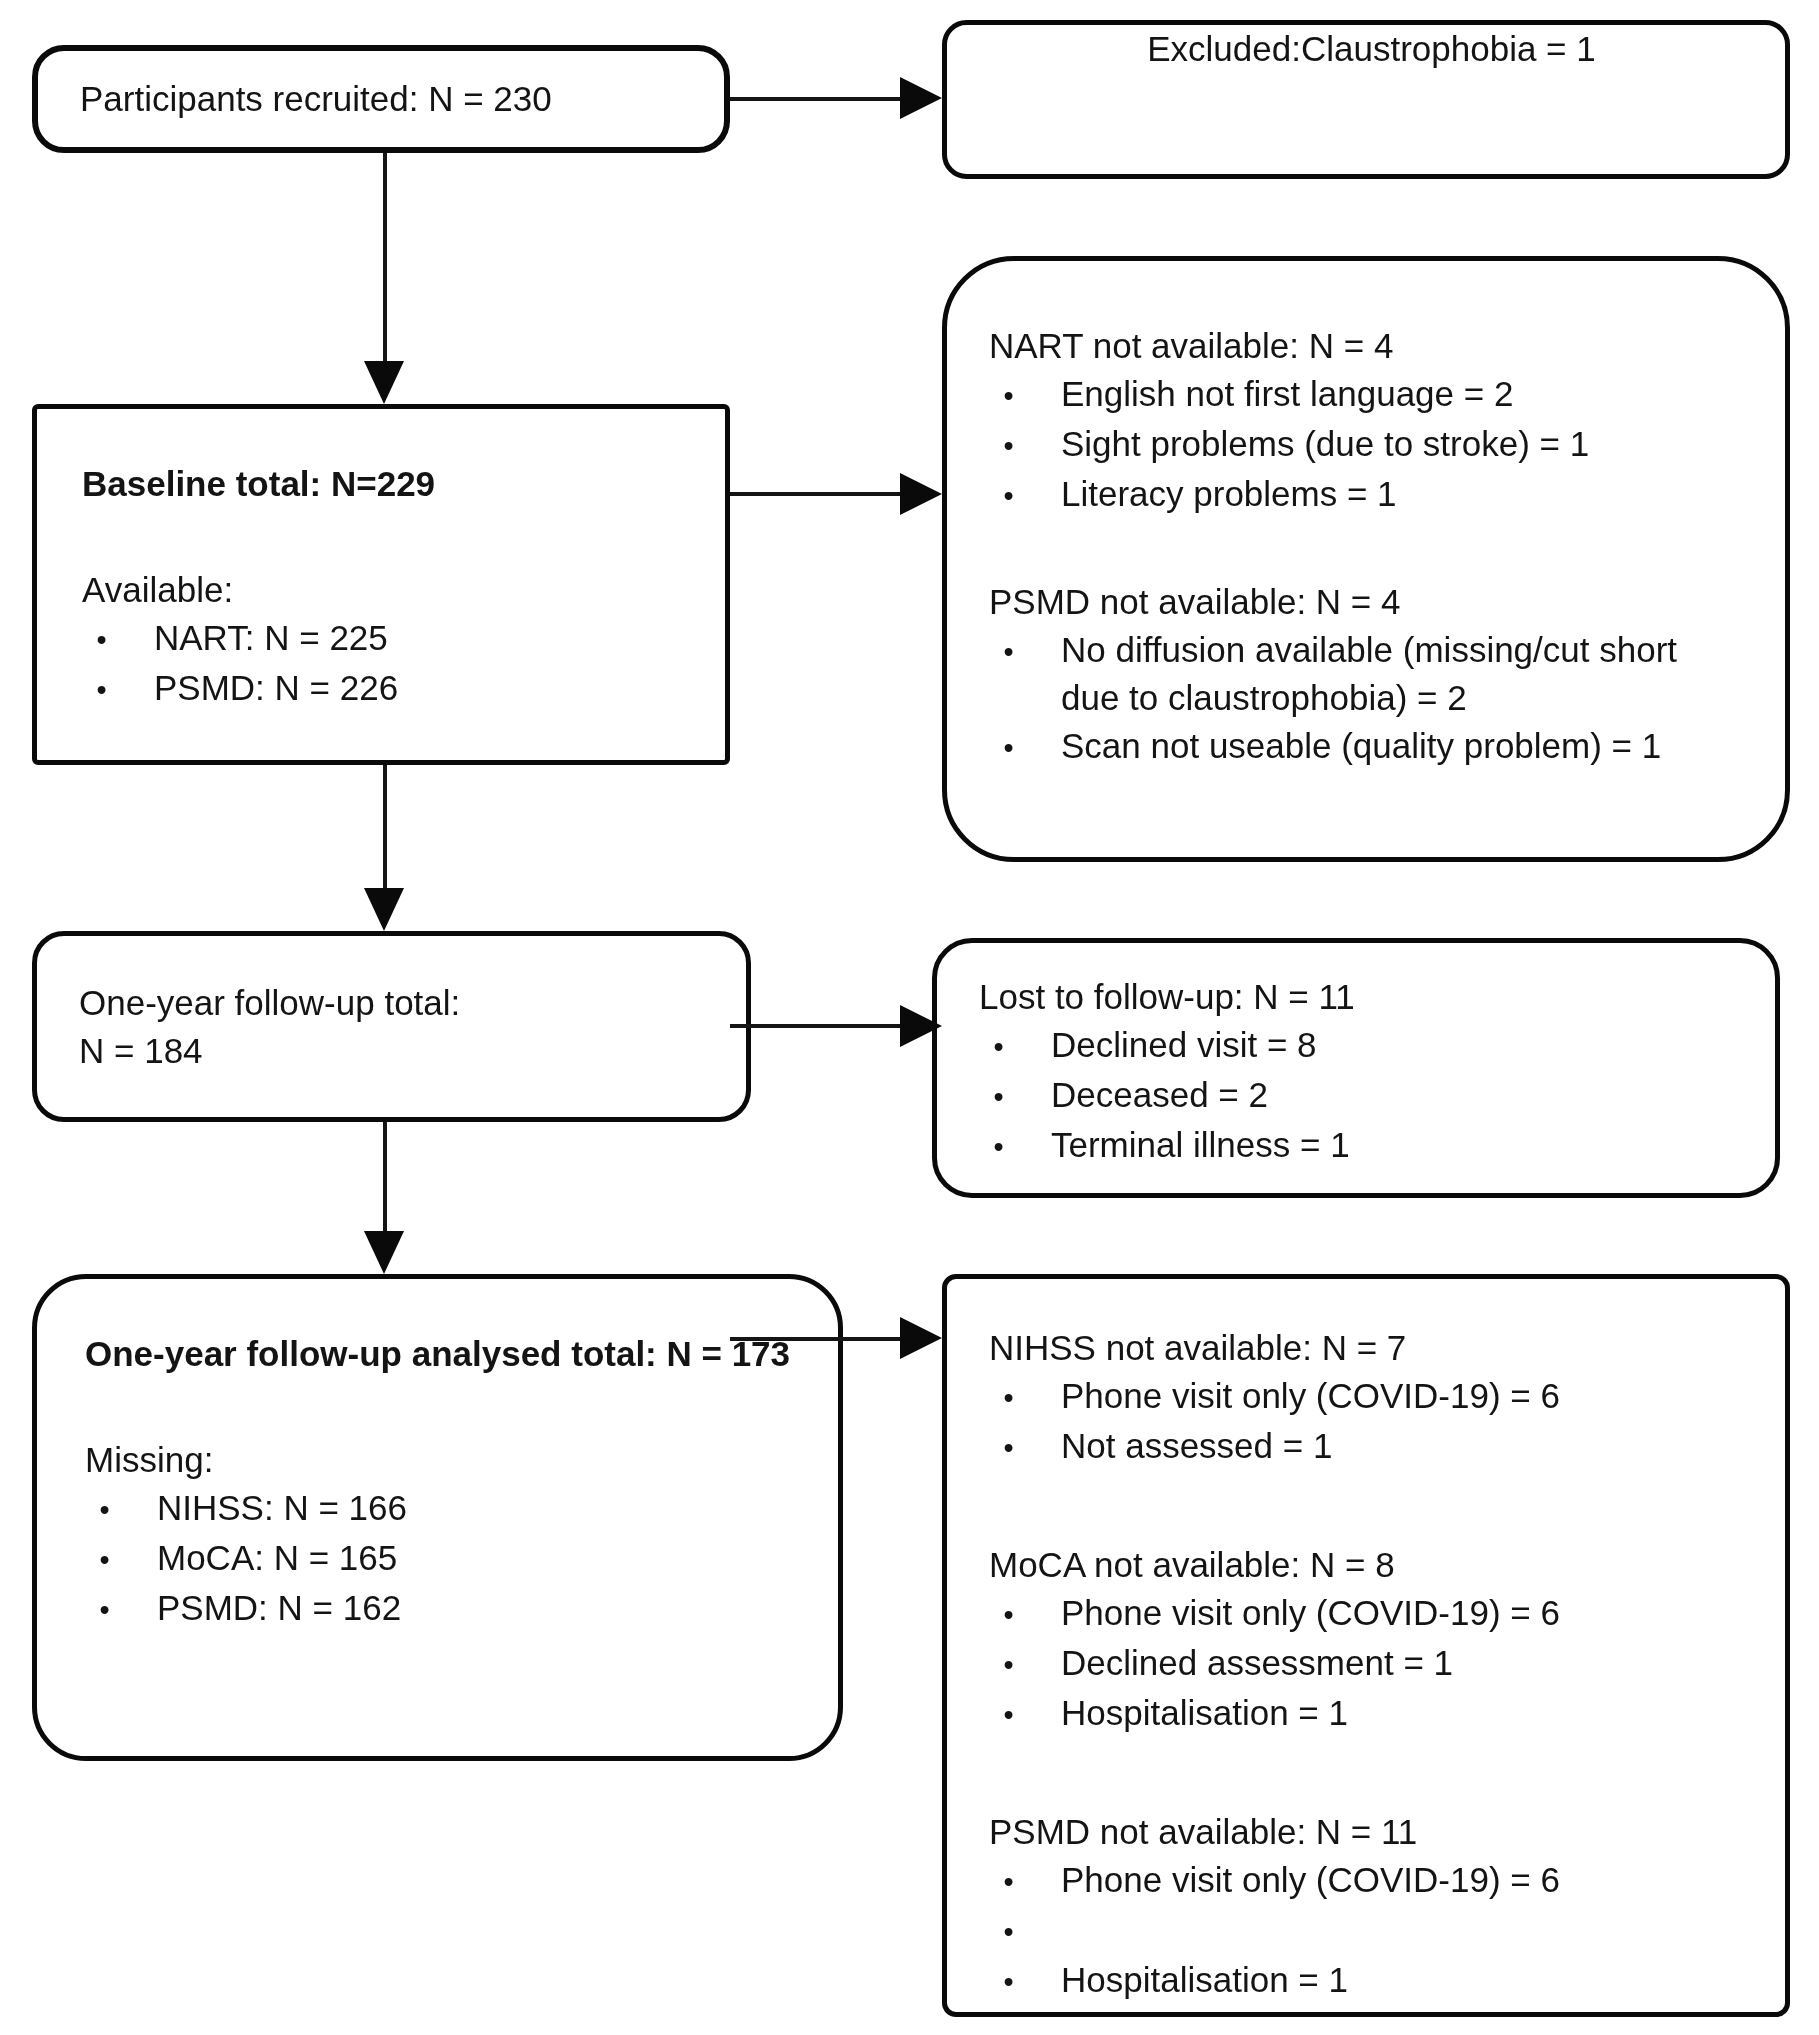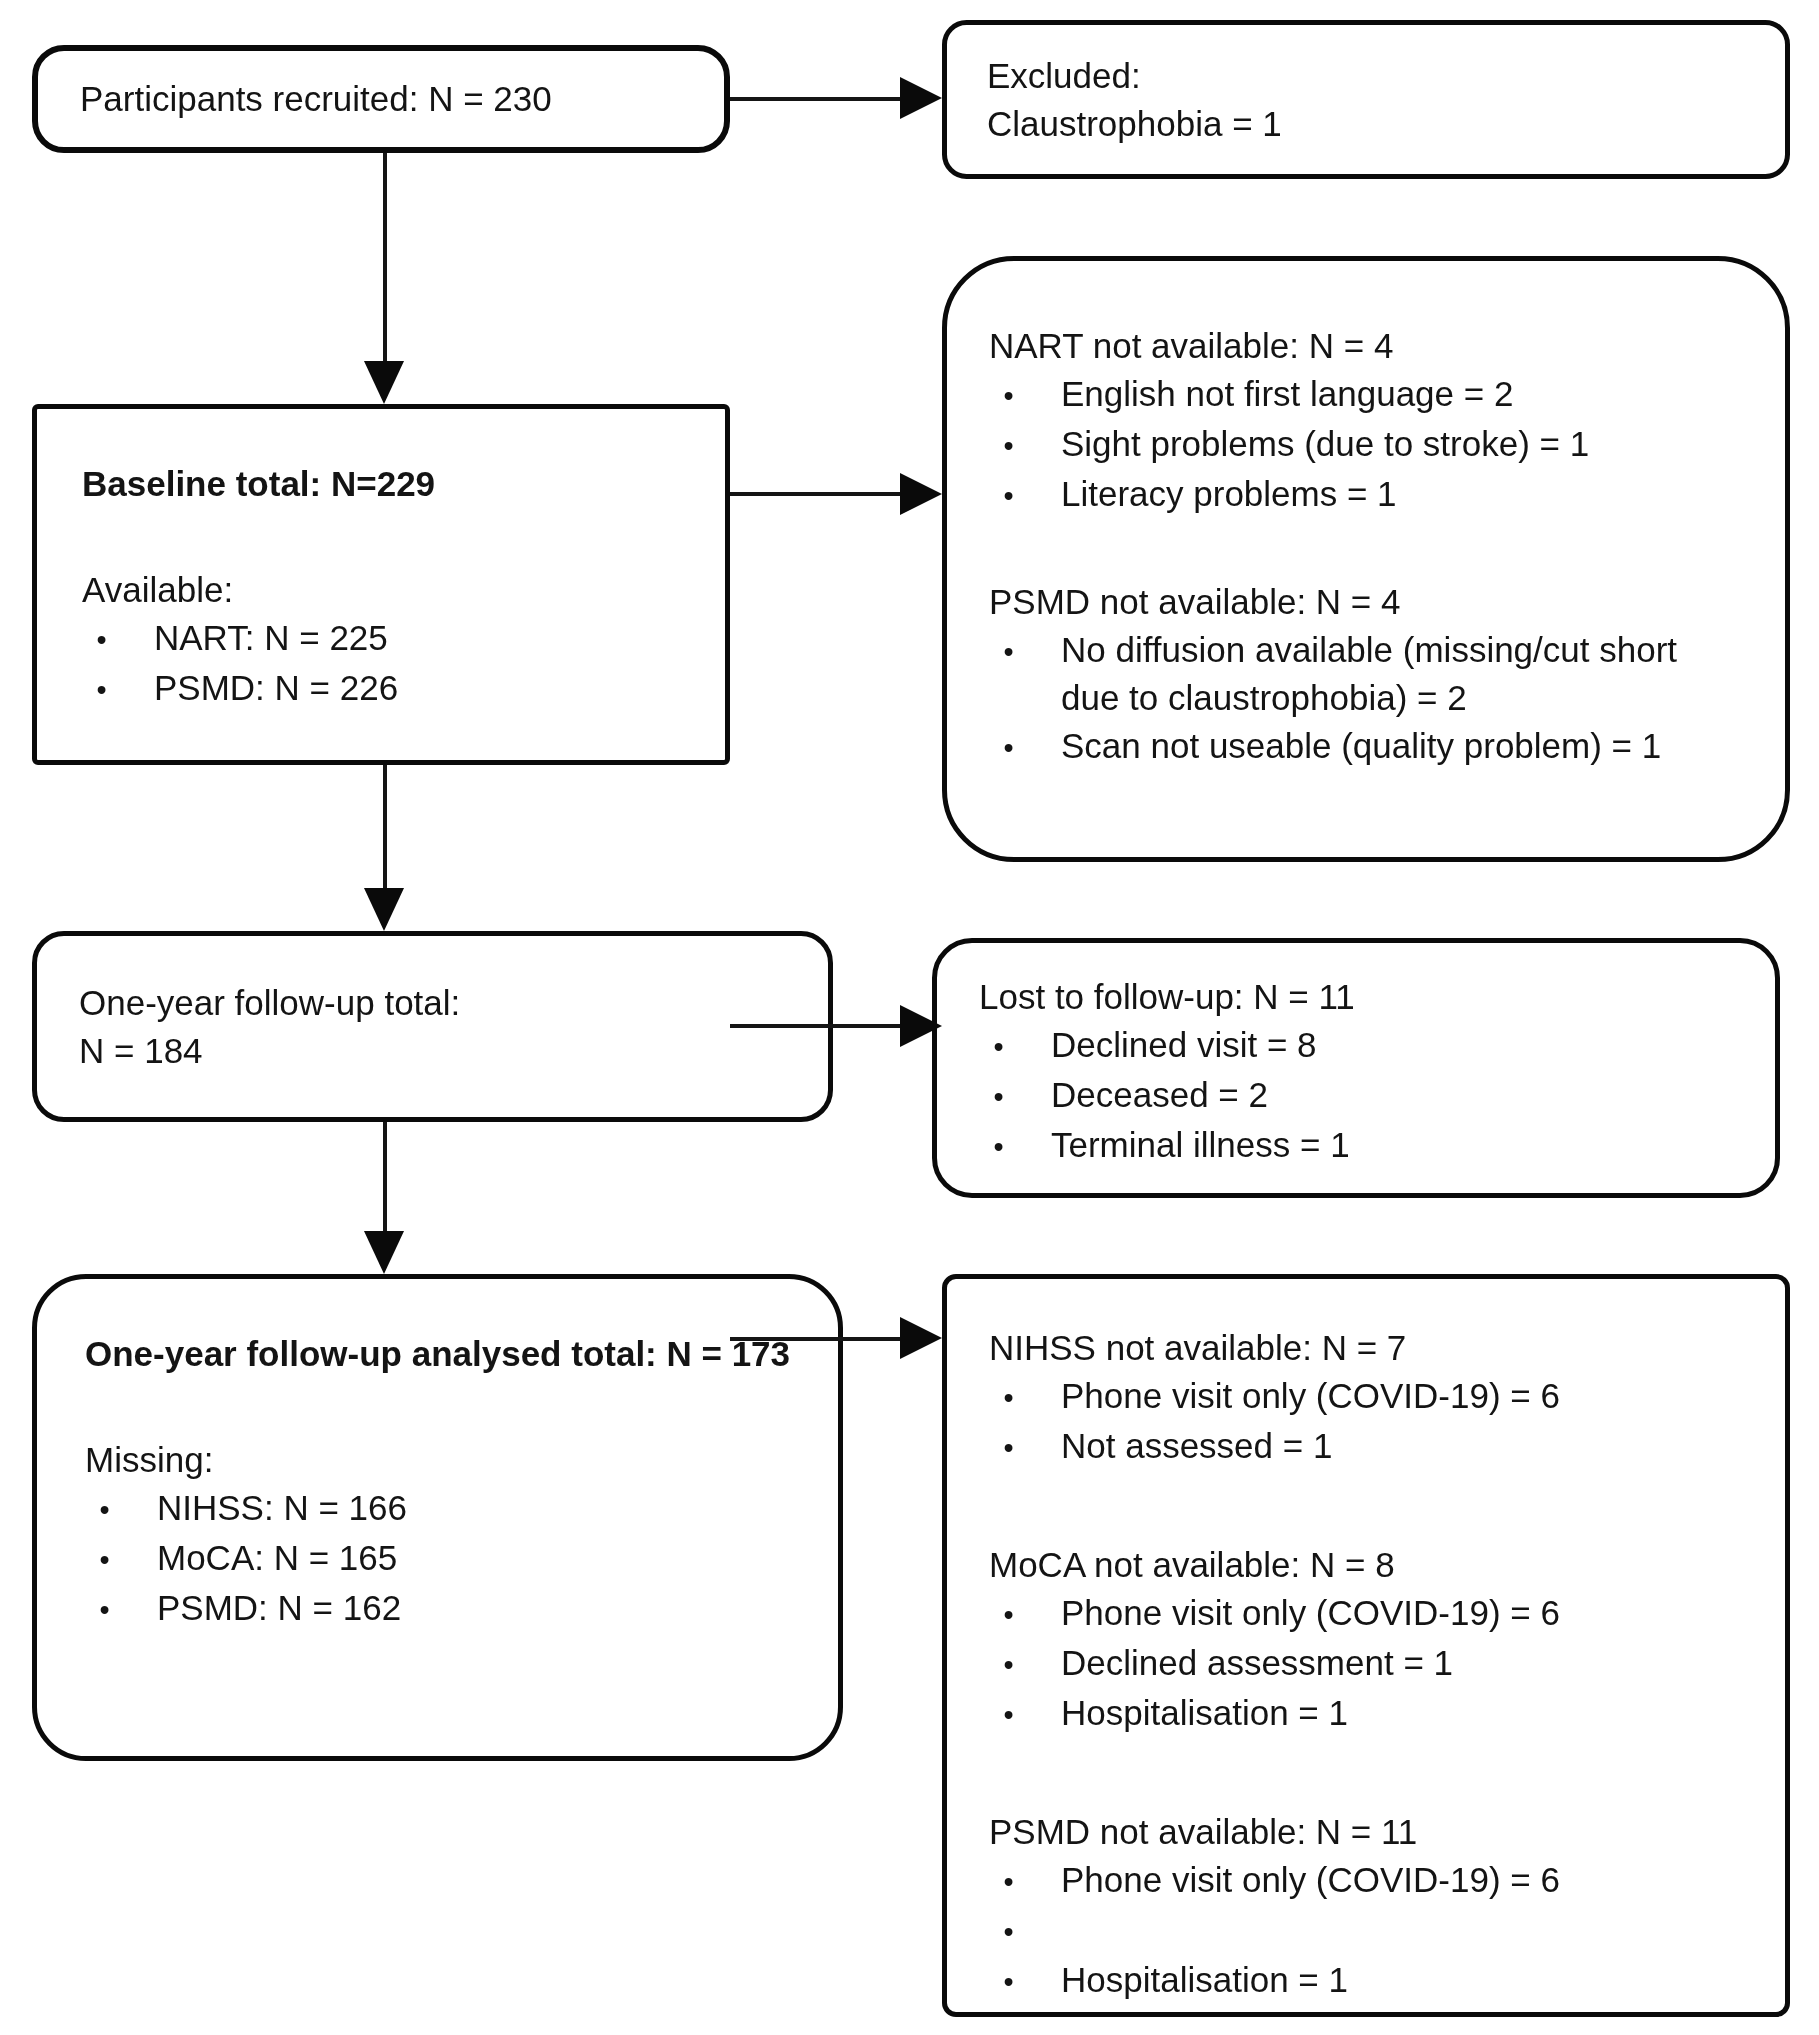--- a/index.html
+++ b/index.html
@@ -20,27 +20,27 @@
     position:absolute;
     background:#ffffff;
     border:5.8px solid #0a0a0a;
     box-sizing:border-box;
   }
   
   .box-l1{left:32px;top:45px;width:698px;height:108px;border-radius:32px;border-width:6.5px;
           display:flex;align-items:center;padding:0 29px 0 42px;}
   .box-l2{left:32px;top:404px;width:698px;height:361px;border-radius:6px;
           padding:51px 29px 0 45px;}
-  .box-l3{left:32px;top:931px;width:801px;height:191px;border-radius:32px;
+  .box-l3{left:32px;top:931px;width:719px;height:191px;border-radius:32px;
           display:flex;flex-direction:column;justify-content:center;padding:0 29px 0 42px;}
   .box-l4{left:32px;top:1274px;width:811px;height:487px;border-radius:54px;
           padding:51px 29px 0 48px;}
   
   .box-r1{left:942px;top:20px;width:848px;height:159px;border-radius:24.5px;
-          display:flex;flex-direction:column;justify-content:center;padding:0 29px 0 40px;}
+          display:flex;flex-direction:row;justify-content:center;padding:0 29px 0 40px;}
   .box-r2{left:942px;top:256px;width:848px;height:606px;border-radius:72px;
           padding:61px 87px 0 42px;}
   .box-r3{left:932px;top:938px;width:848px;height:260px;border-radius:40px;
           padding:30px 29px 0 42px;}
   .box-r4{left:942px;top:1274px;width:848px;height:743px;border-radius:14px;
           padding:45px 29px 0 42px;}
   .tline{white-space:normal;}
   .bold{font-weight:bold;}
   .spacer-md{height:58px;}
   .spacer-lg{height:69px;}

